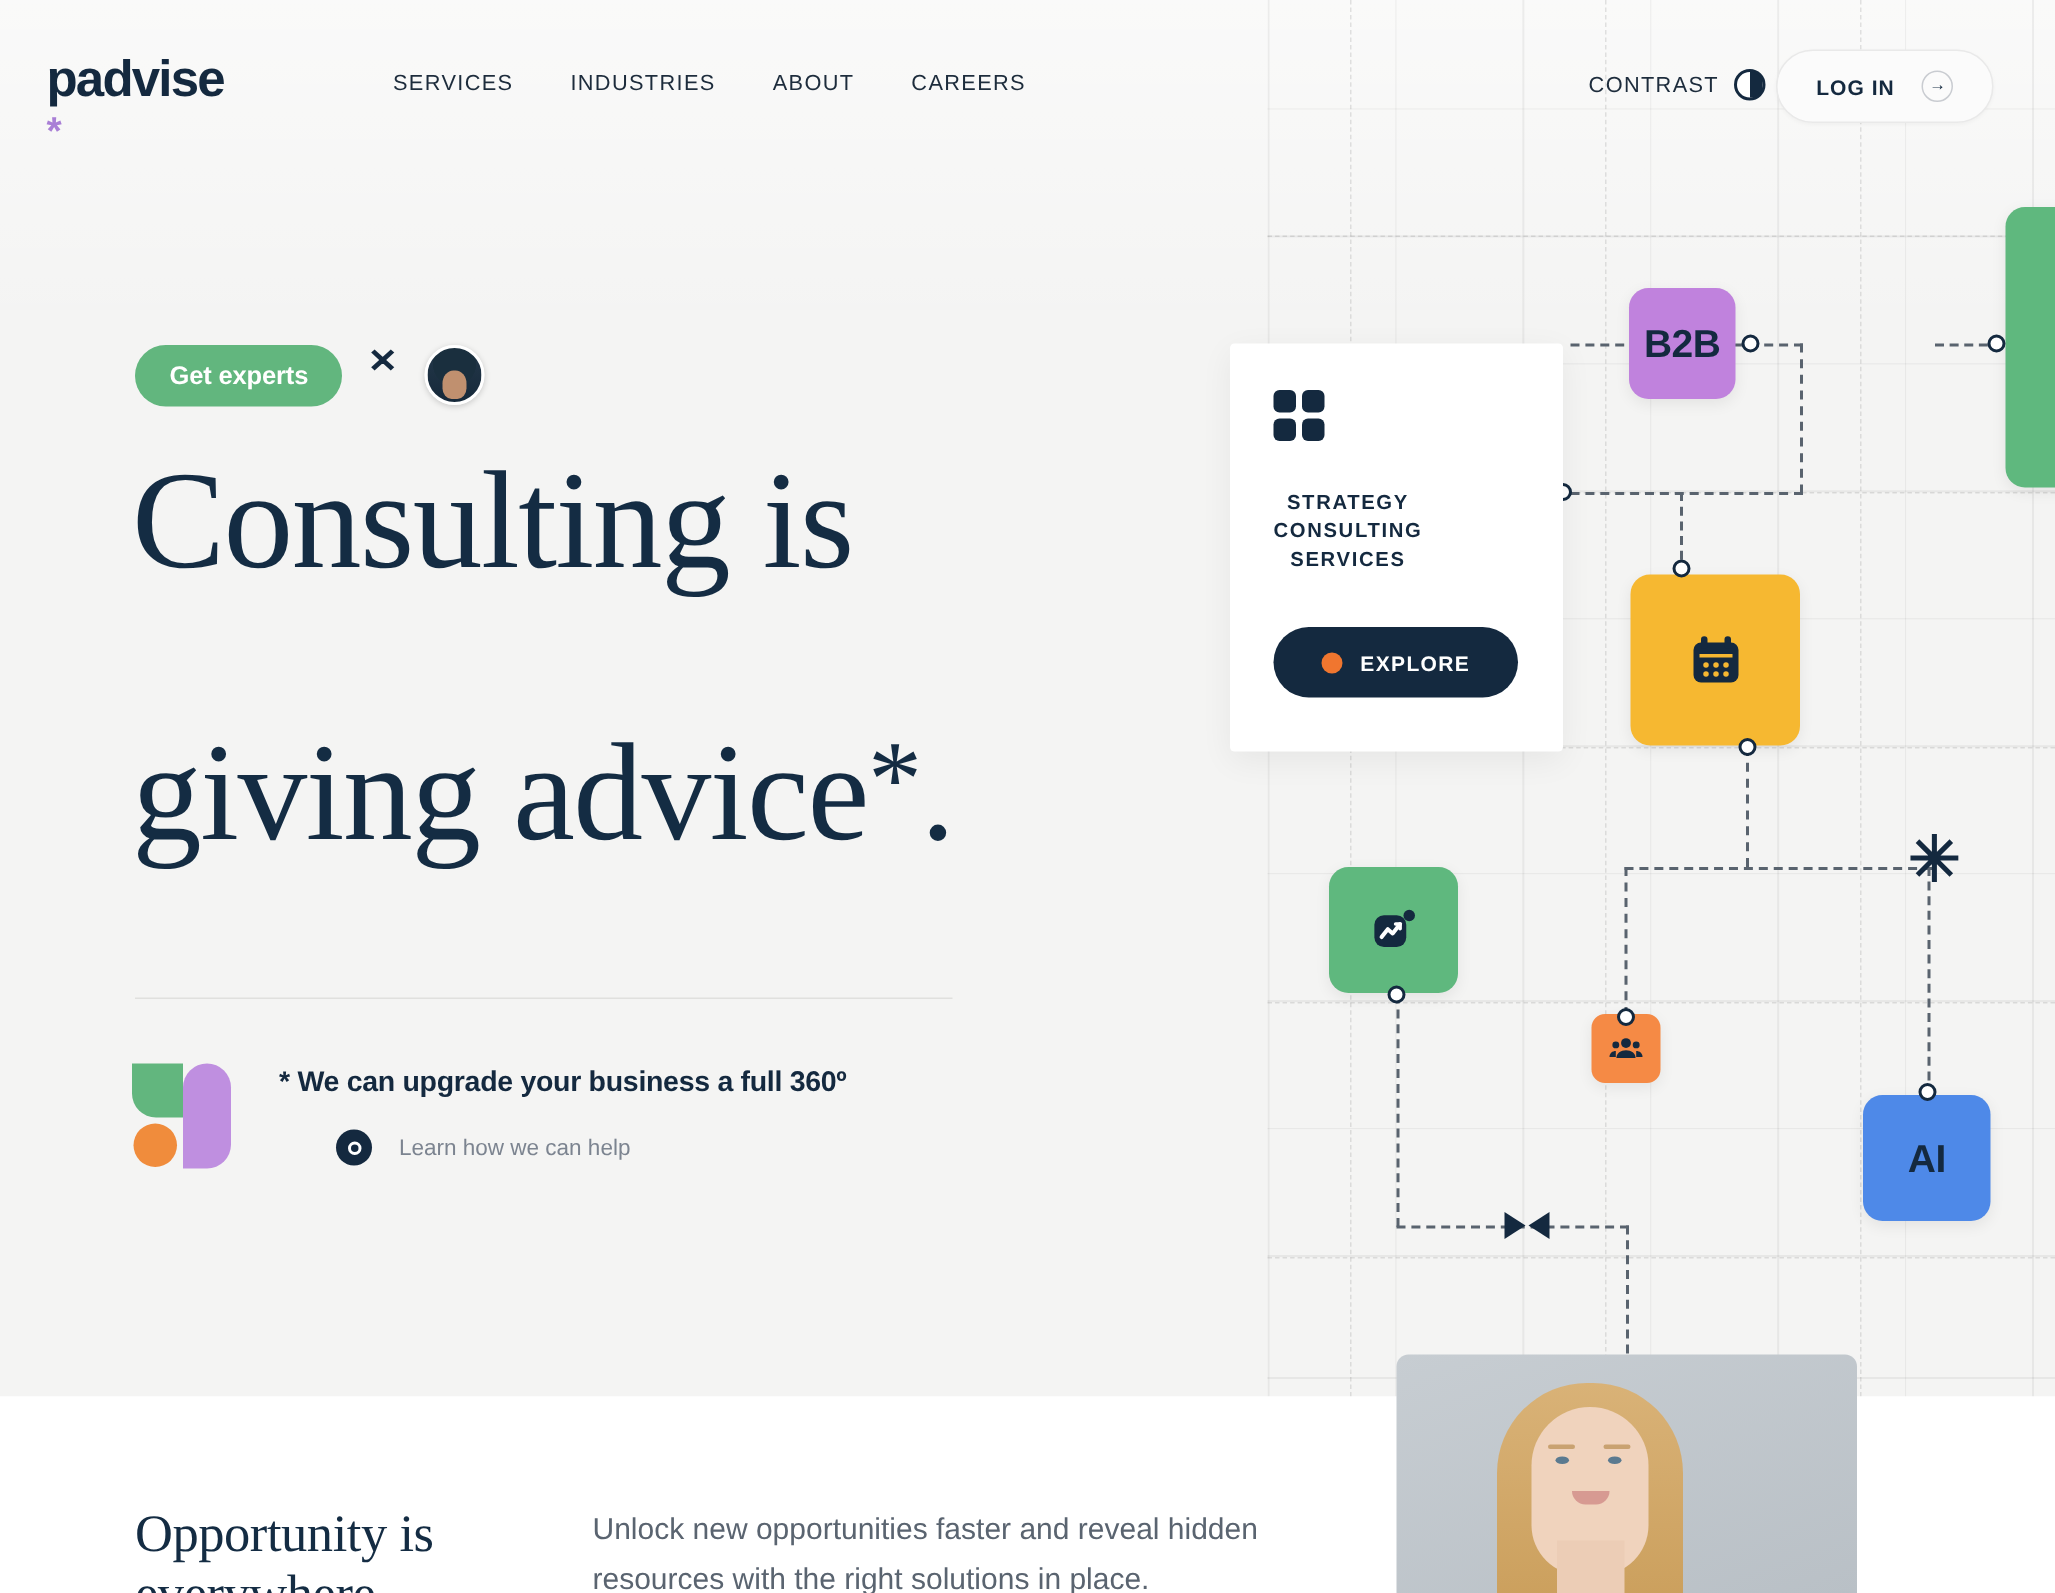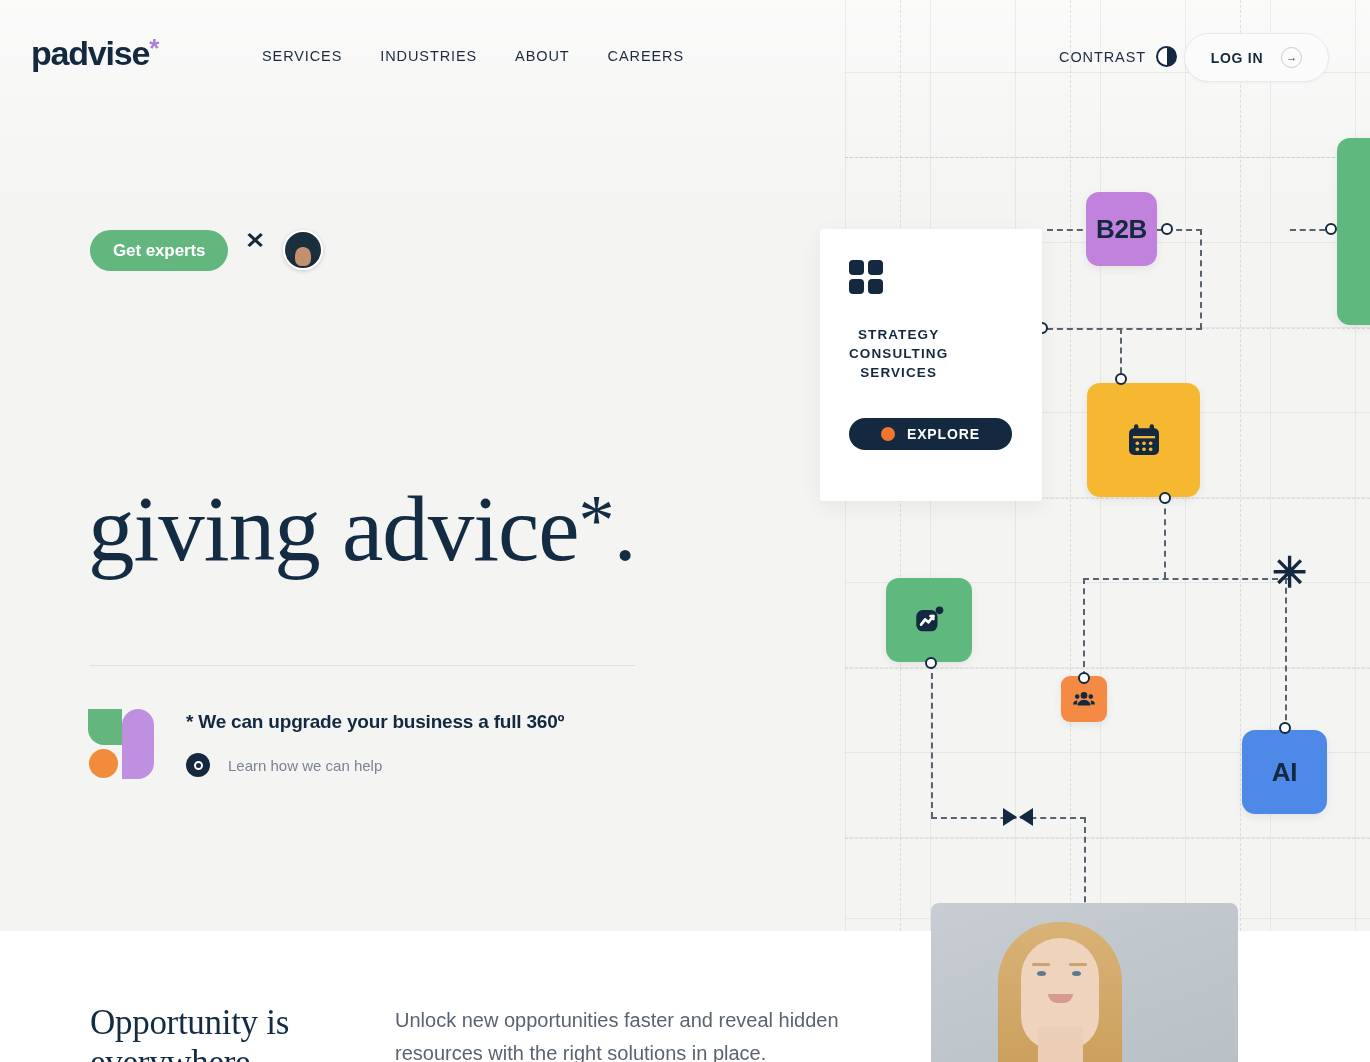--- a/index.html
+++ b/index.html
@@ -52,21 +52,21 @@
     position: absolute;
     left: 0; top: 0;
     width: 1370px; height: 115px;
     display: flex; align-items: center;
     z-index: 40;
   }
   .logo {
     position: absolute; left: 31px; top: 34px;
     font-size: 34px; font-weight: 700; letter-spacing: -1.2px;
     color: #14293f;
-    display: flex; align-items: flex-start;
+    display: flex; align-items: flex-start; flex-direction: column;
   }
   .logo-star { color: #a97fd6; font-size: 26px; line-height: 1; margin-top: 1px; }
 
   .nav {
     position: absolute; left: 262px; top: 48px;
     display: flex; gap: 38px;
   }
   .nav a {
     font-size: 14.5px; font-weight: 500; letter-spacing: .9px;
     color: #1d2c3c; text-decoration: none; white-space: nowrap;
@@ -163,21 +163,21 @@
   }
   .mark .m-orange {
     position: absolute; left: 1px; top: 40px; width: 29px; height: 29px;
     background: #f08c3c; border-radius: 50%;
   }
   .fn-text { padding-top: 6px; }
   .fn-title {
     font-size: 19px; font-weight: 700; color: #14293f; letter-spacing: -.2px;
     white-space: nowrap;
   }
-  .fn-link-row { display: flex; align-items: center; gap: 18px; margin-top: 20px; }
+  .fn-link-row { display: flex; align-items: center; gap: 18px; margin-top: 20px; margin-left: 38px; }
   .eye-icon {
     width: 24px; height: 24px; border-radius: 50%;
     background: #14293f; display: flex; align-items: center; justify-content: center;
     flex: none;
   }
   .eye-icon .pupil {
     width: 9px; height: 9px; border-radius: 50%;
     background: #14293f; border: 2.5px solid #ffffff;
   }
   .fn-link { font-size: 15px; color: #7c8490; }
@@ -221,21 +221,21 @@
     display: grid; grid-template-columns: 15px 15px; grid-template-rows: 15px 15px; gap: 4px;
   }
   .card-grid-icon span { background: #14293f; border-radius: 4px; display:block; }
   .card-title {
     position: absolute; left: 29px; top: 96px;
     font-size: 13.5px; font-weight: 700; letter-spacing: 1.1px;
     line-height: 1.42; color: #14293f;
   }
   .explore-btn {
     position: absolute; left: 29px; top: 189px;
-    width: 163px; height: 32px;
+    width: 163px; height: 47px;
     background: #14293f; border-radius: 25px;
     display: flex; align-items: center; justify-content: center; gap: 12px;
     cursor: pointer;
   }
   .explore-dot { width: 14px; height: 14px; border-radius: 50%; background: #f0762f; flex:none; }
   .explore-lbl { font-size: 14px; font-weight: 700; letter-spacing: .9px; color: #ffffff; }
 
   .asterisk {
     position: absolute; left: 1272px; top: 552px;
     font-size: 42px; color: #14293f; font-weight: 700; line-height: 1;
@@ -353,21 +353,21 @@
 
   <div class="badge-row">
     <div class="badge-pill">
       <span>Get experts</span>
     </div>
     <span class="x-mark">✕</span>
     <div class="avatar"></div>
   </div>
 
   <h1 class="headline">
-    <br>
+    <span>Consulting is</span><br>
     <br>
     <span>giving advice</span><span class="ast">*</span><span>.</span>
   </h1>
 
   <div class="divider"></div>
 
   <div class="footnote-block">
     <div class="mark">
       <div class="m-green"></div>
       <div class="m-purple"></div>

